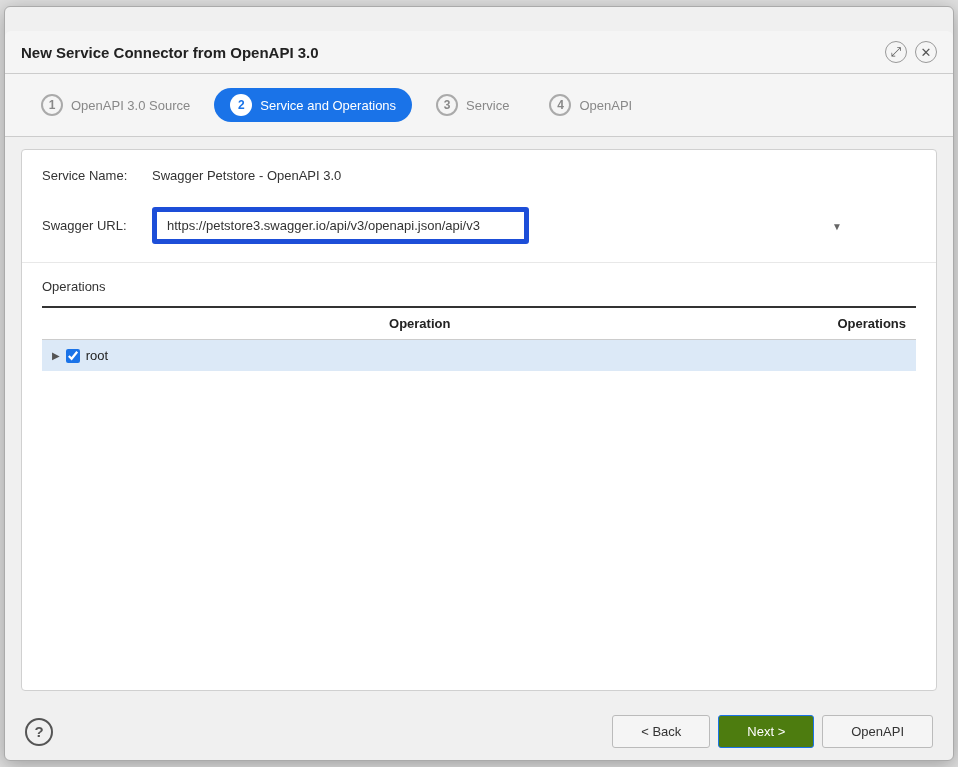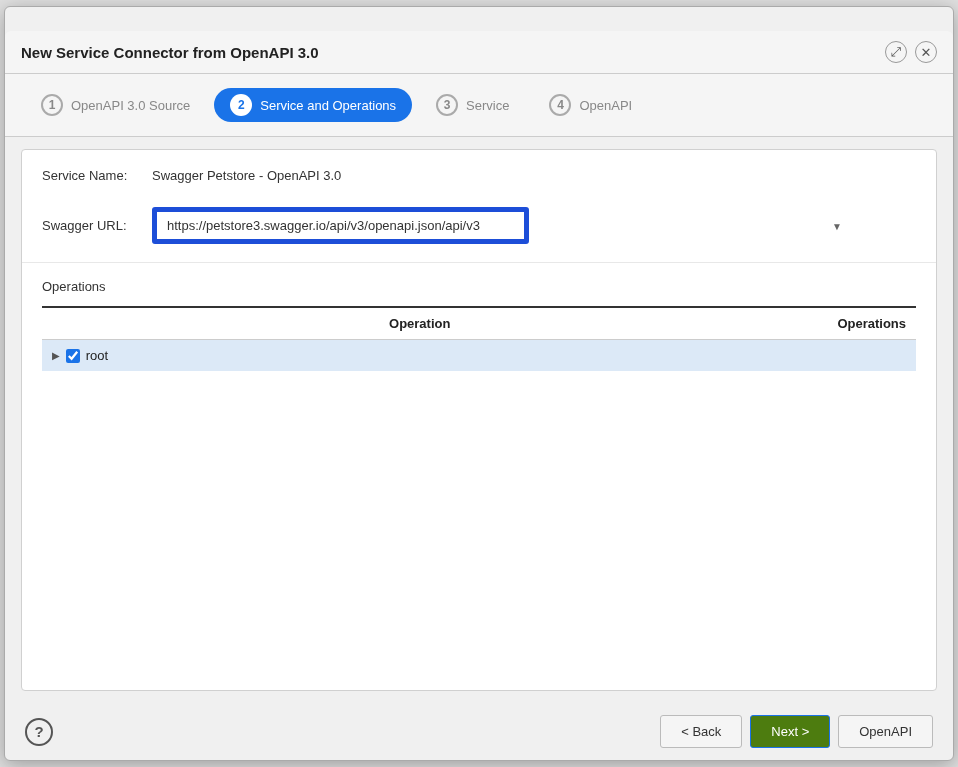--- a/index.html
+++ b/index.html
@@ -238,21 +238,21 @@
       font-size: 15px;
       color: #555;
       cursor: pointer;
       font-weight: 600;
     }
     .footer-buttons {
       display: flex;
       gap: 8px;
     }
     .btn {
-      padding: 8px 20px;
+      padding: 8px 28px;
       border-radius: 3px;
       font-size: 13px;
       cursor: pointer;
       border: 1px solid #bbb;
       background: #f5f5f5;
       color: #333;
     }
     .btn-primary {
       background: #4d7c0f;
       color: #fff;

